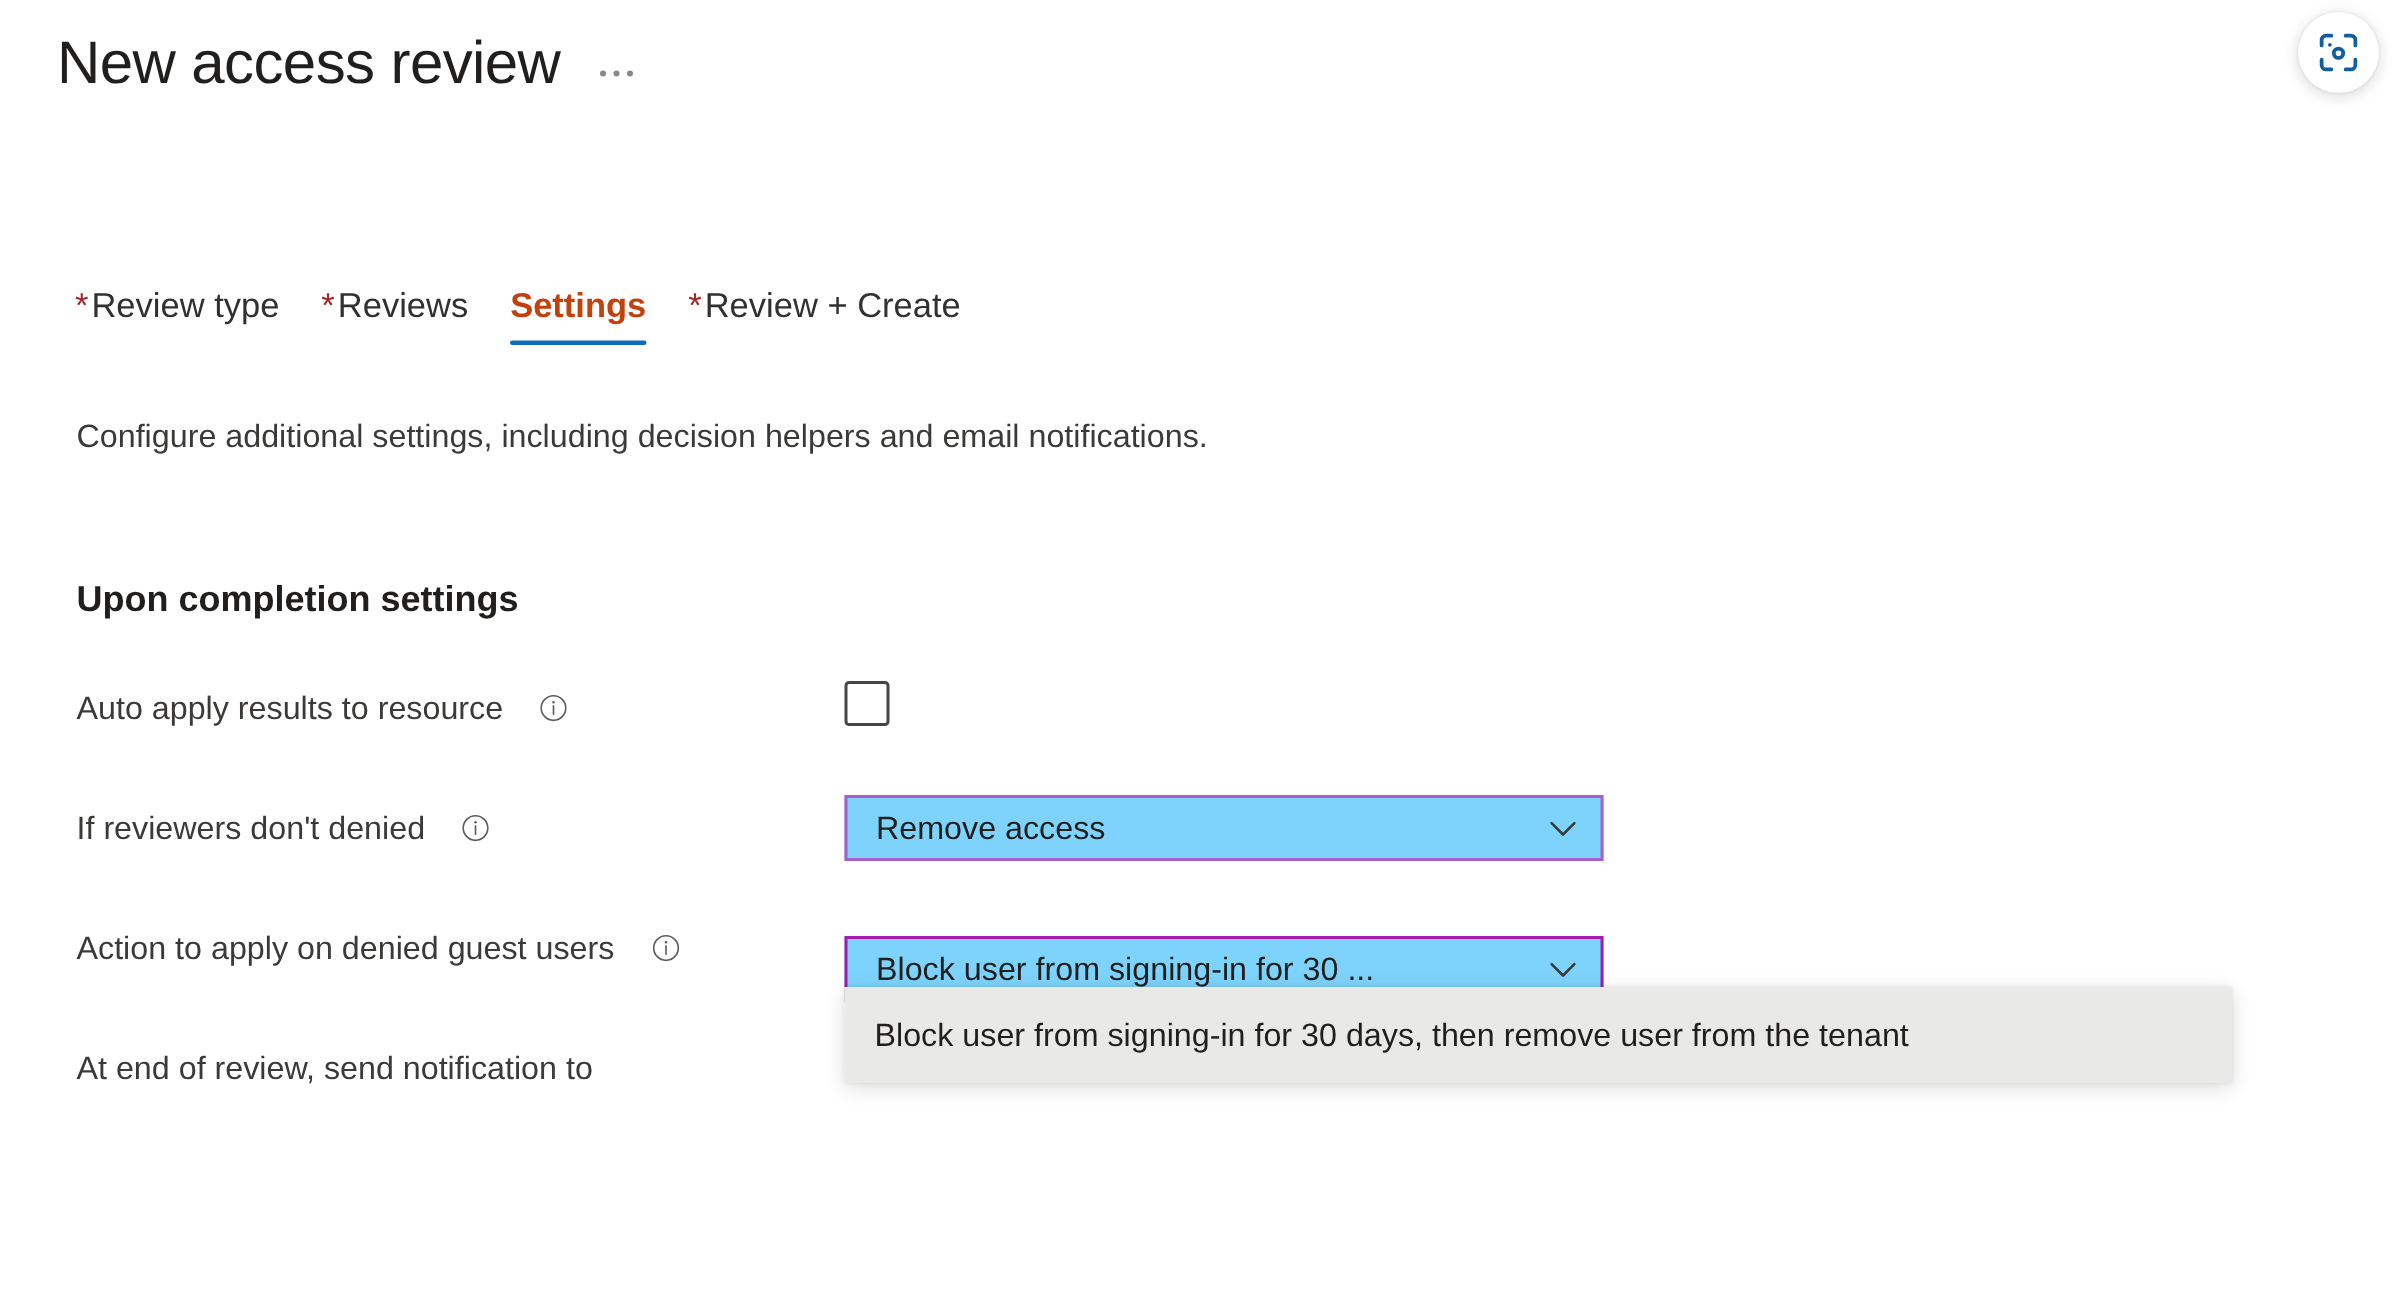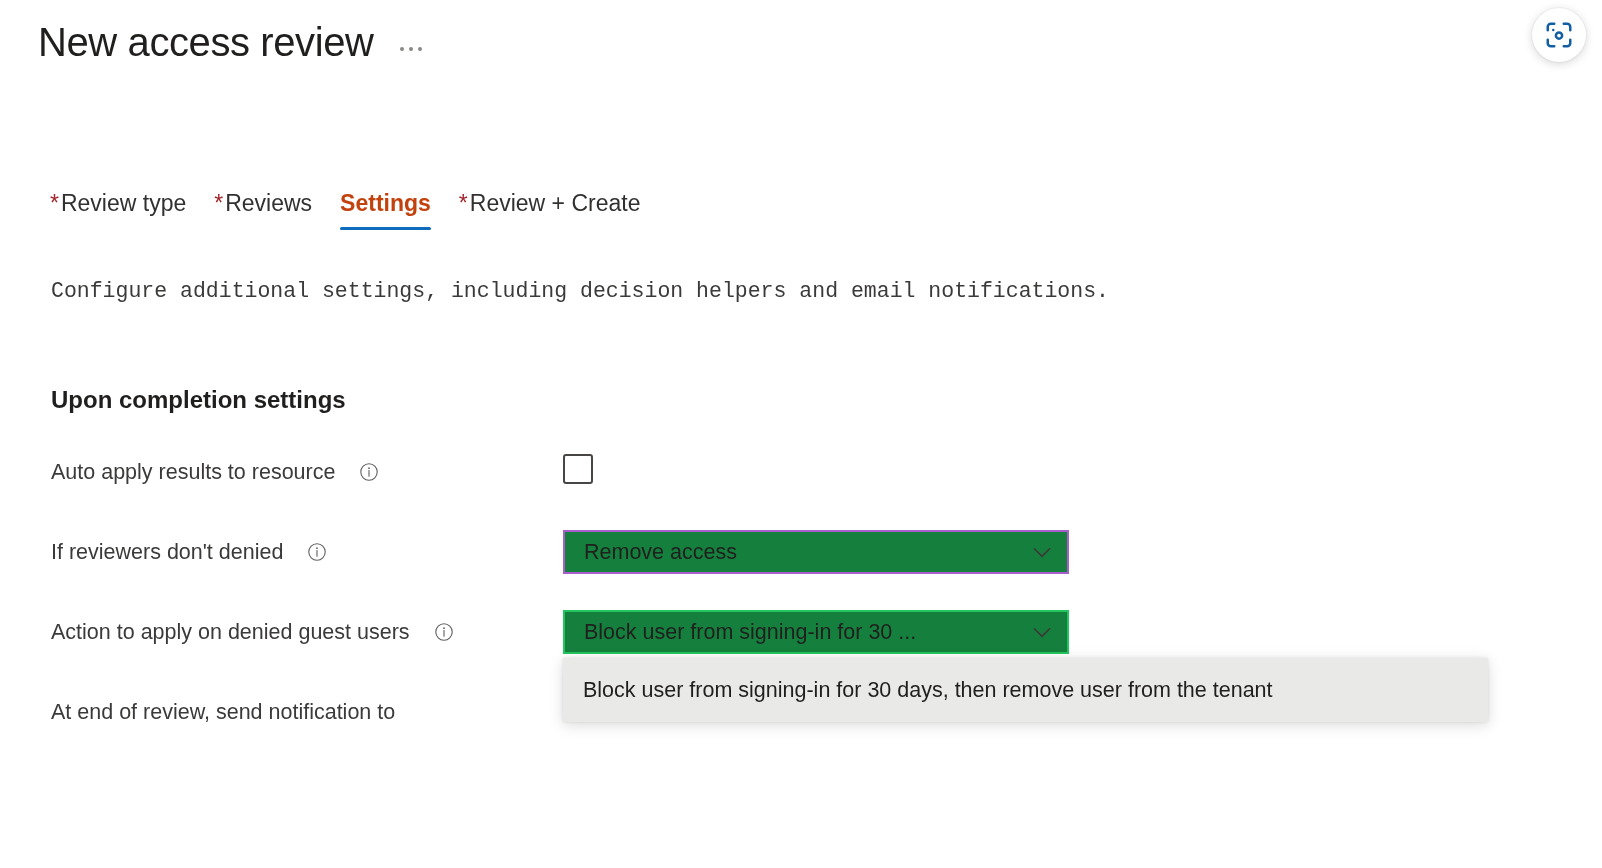--- a/index.html
+++ b/index.html
@@ -103,21 +103,20 @@
 
   
   .description {
     position: absolute;
     left: 51px;
     top: 277px;
     font-size: 21.5px;
     color: #3b3a39;
     line-height: 1.35;
     white-space: nowrap;
-    font-family: Liberation Mono, monospace;
   }
 
   
   .section-heading {
     position: absolute;
     left: 51px;
     top: 368px;
     font-size: 24px;
     font-weight: bold;
     color: #201f1e;
@@ -172,28 +171,28 @@
     box-sizing: border-box;
     margin-top: 4px;
     cursor: pointer;
   }
 
   
   .dropdown {
     width: 506px;
     height: 44px;
     box-sizing: border-box;
-    background: #15803d;
+    background: #7dd3fc;
     display: flex;
     align-items: center;
     padding: 0 12px 0 19px;
     cursor: pointer;
   }
   .dropdown.purple { border: 2px solid #a95ecb; }
-  .dropdown.blue   { border: 2px solid #22c55e; }
+  .dropdown.blue   { border: 2px solid #a21caf; margin-top: 14px; }
   .dropdown-value {
     flex: 1;
     font-size: 21.5px;
     color: #201f1e;
     white-space: nowrap;
     overflow: hidden;
     text-overflow: ellipsis;
   }
   .chevron { flex: none; display: flex; align-items: center; }
 

